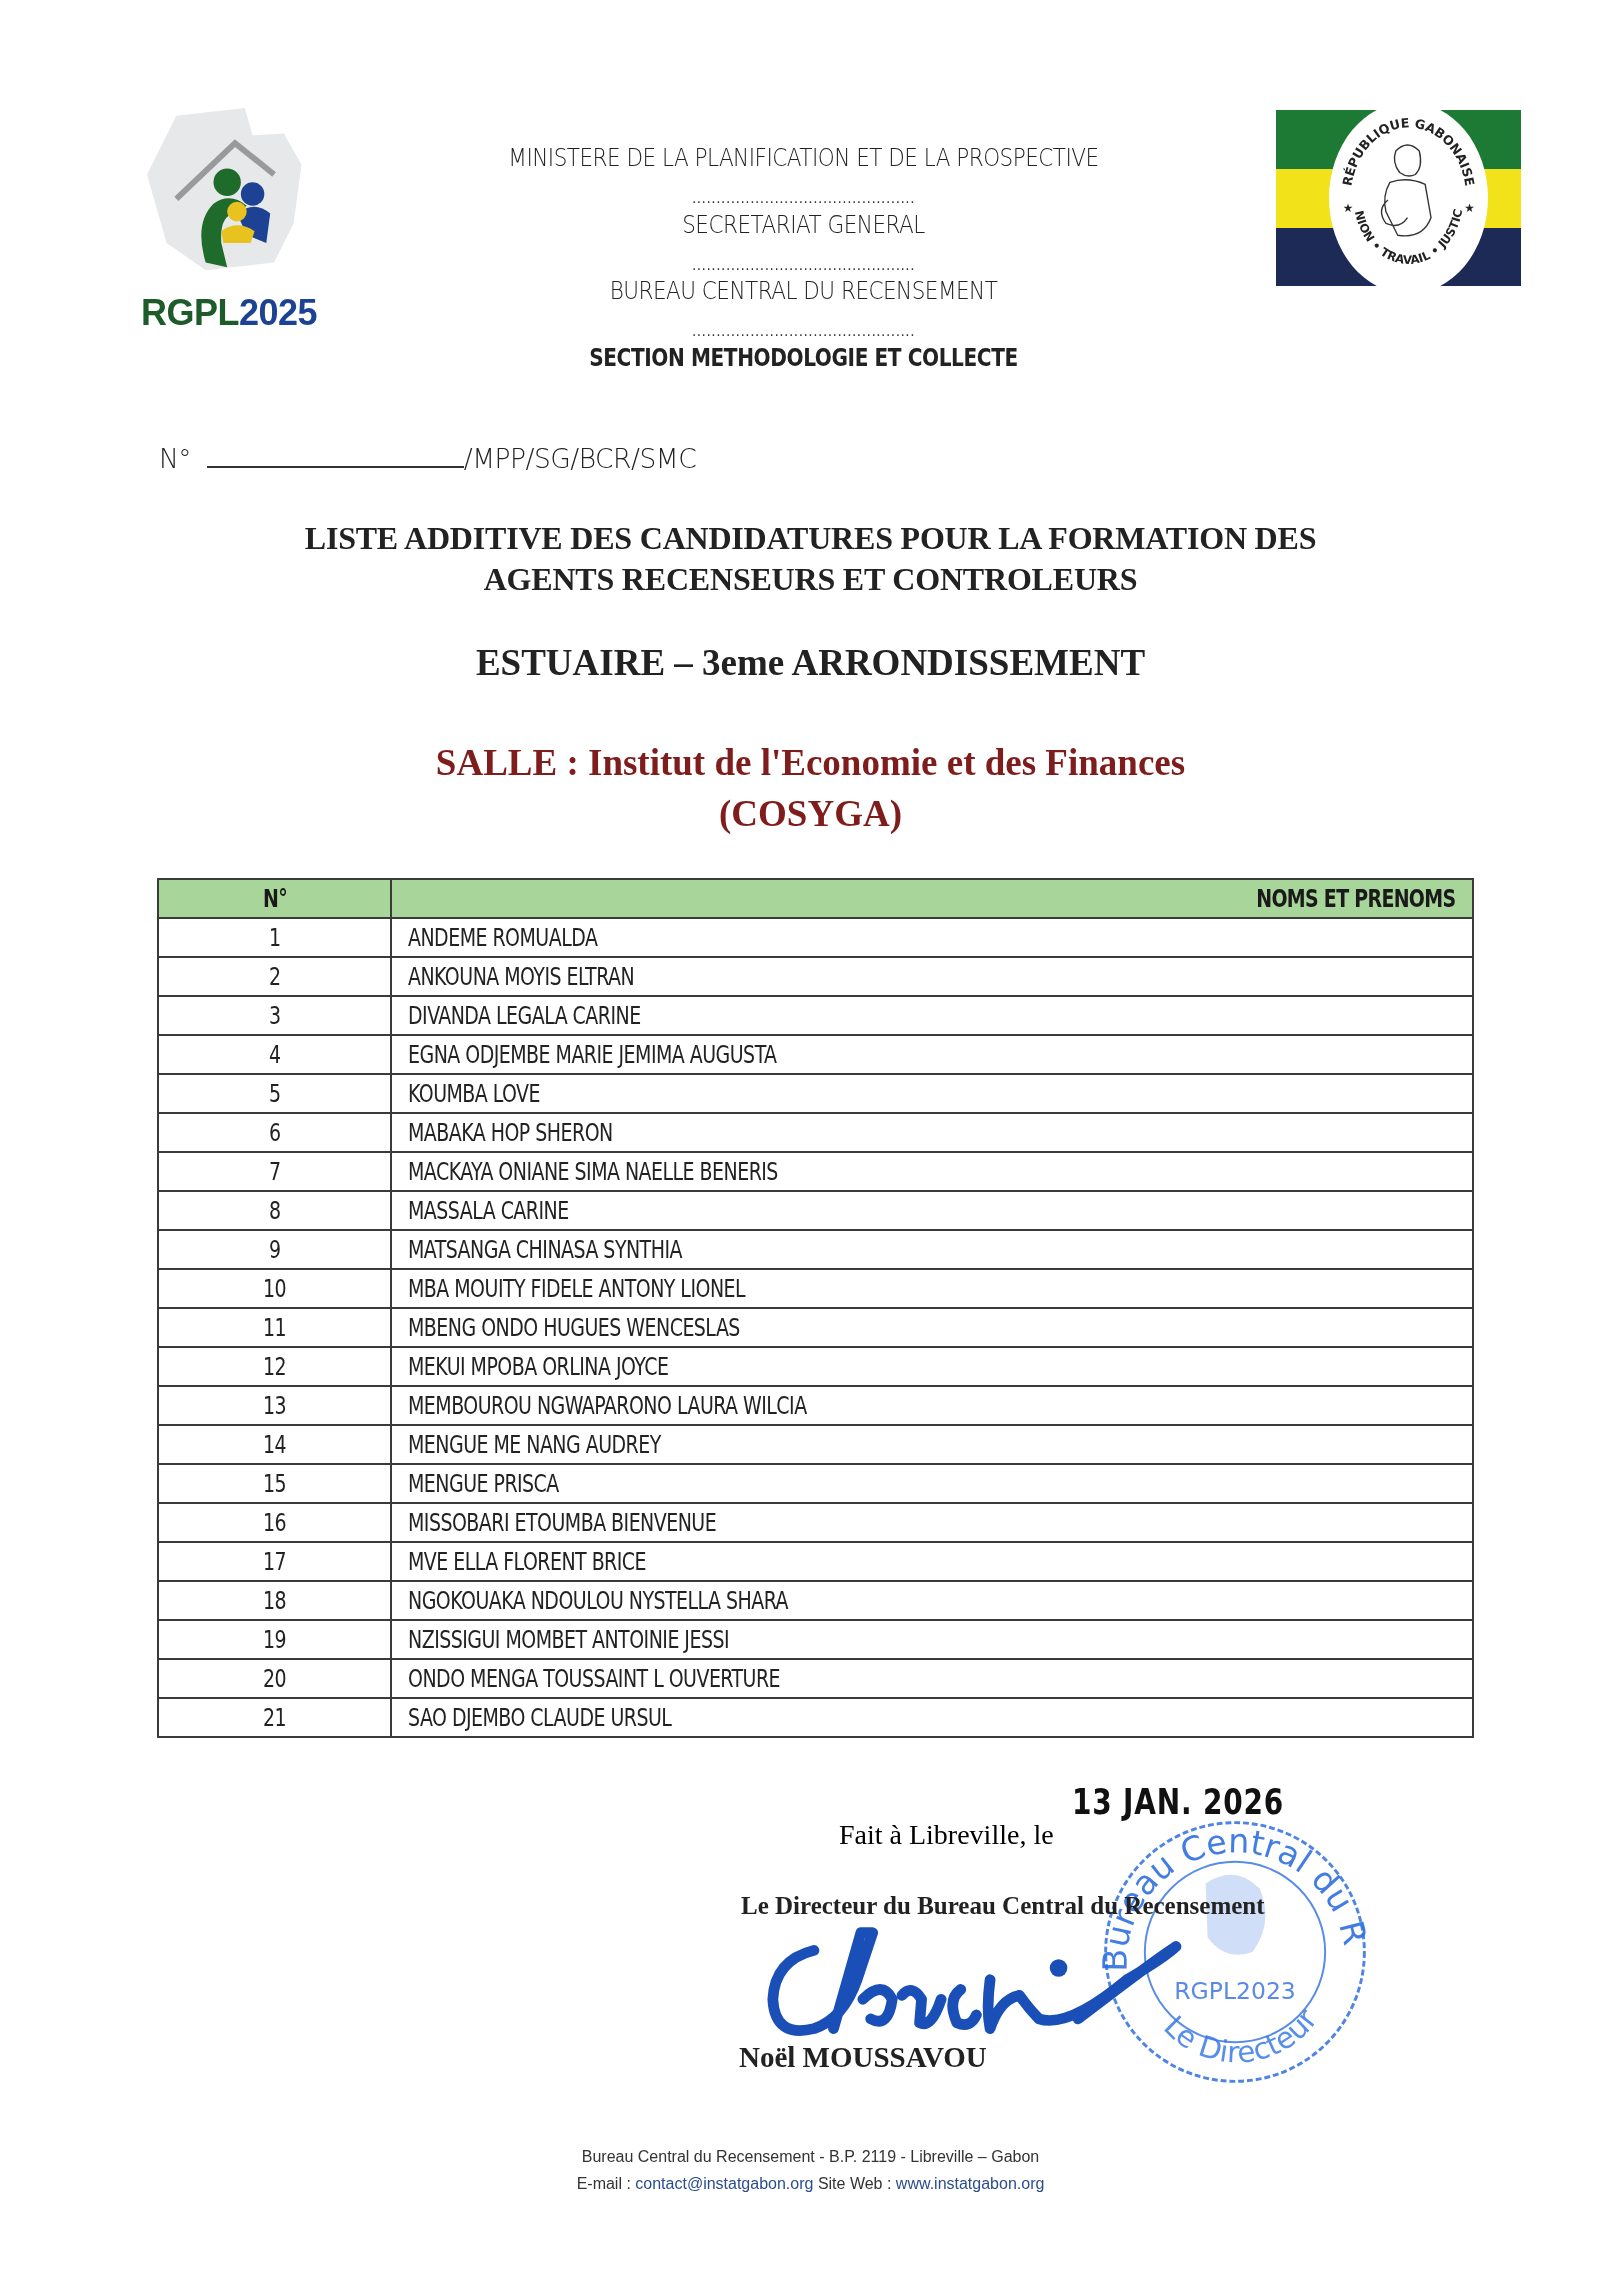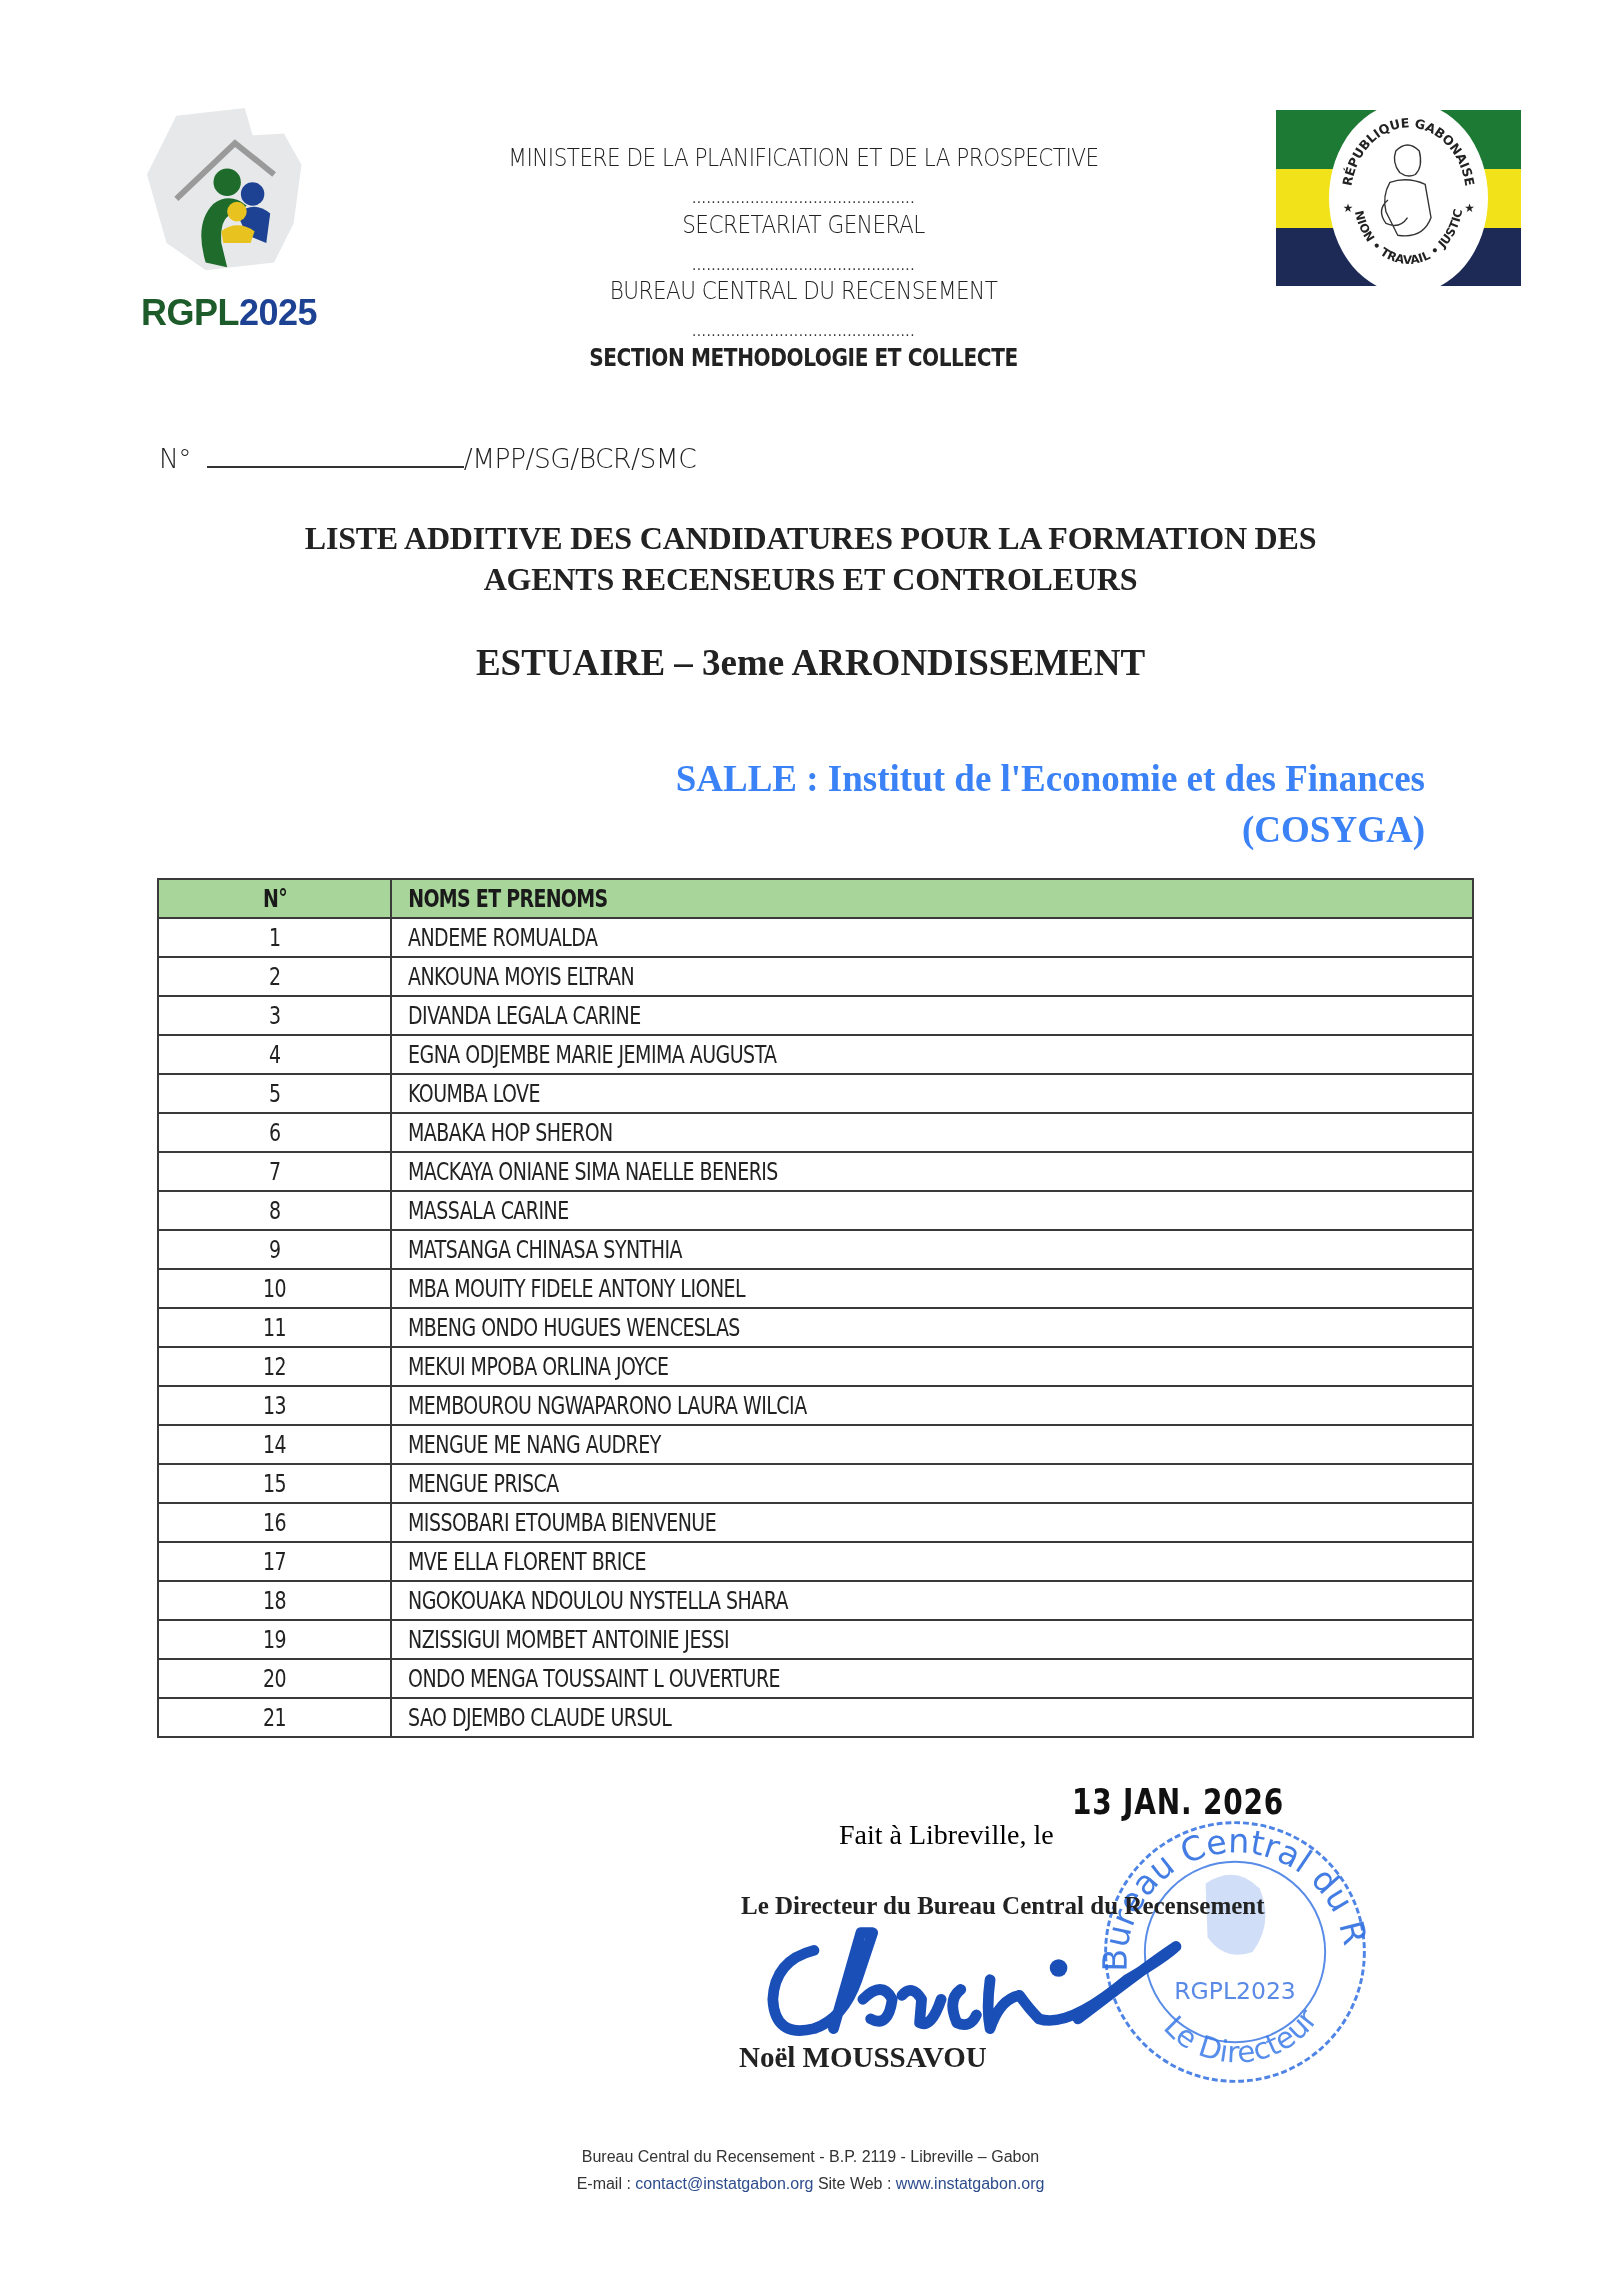--- a/index.html
+++ b/index.html
@@ -25,33 +25,33 @@
   .seal svg { width: 100%; height: 100%; }
 
   
   .ref { left: 159px; top: 443px; font-family: "DejaVu Sans", sans-serif; font-size: 26.5px; font-weight: 300; color: #222; display: flex; align-items: flex-end; letter-spacing: -0.5px; }
   .ref .blank { display: inline-block; width: 257px; border-bottom: 2px solid #333; margin: 0 0 5.9px 15.7px; height: 2px; }
 
   
   .title { left: 196px; width: 1229px; text-align: center; font-family: "Liberation Serif", serif; font-weight: bold; color: #222; }
   .t1 { top: 518px; font-size: 32px; line-height: 41px; letter-spacing: -0.2px; }
   .t2 { top: 641px; font-size: 37px; }
-  .salle { top: 753px; font-size: 37px; line-height: 51px; color: #3b82f6; text-align: right; }
+  .salle { top: 737px; font-size: 37px; line-height: 51px; color: #7f1d1d; }
 
   
   .tbl { left: 157px; top: 878px; width: 1317px; border-collapse: collapse; font-family: "DejaVu Sans Condensed", "DejaVu Sans", sans-serif; }
   .tbl th, .tbl td { border: 2px solid #3a3a3a; height: 37px; padding: 0; }
   .tbl th { background: #a8d69a; font-weight: bold; font-size: 24.5px; letter-spacing: -0.8px; }
   .tbl th span, .tbl td span { display: inline-block; transform: scaleX(0.86); }
   .tbl th.c1 span, .tbl td.c1 span { transform-origin: center; }
   .tbl td.c2 span { transform-origin: left center; }
   .tbl td { font-size: 24.5px; letter-spacing: -0.6px; color: #222; }
   .tbl .c1 { width: 231px; text-align: center; }
   .tbl .c2 { text-align: left; padding-left: 16px; }
-  .tbl th.c2 { text-align: left; padding-left: 0; }
+  .tbl th.c2 { text-align: right; padding-left: 0; }
 
   
   .date-stamp { left: 1072px; top: 1782px; font-family: "DejaVu Sans", sans-serif; font-weight: bold; font-size: 35px; color: #111; letter-spacing: 1px; transform: scaleX(0.8); transform-origin: left; }
   .fait { left: 839px; top: 1819px; font-family: "Liberation Serif", serif; font-size: 28px; color: #000000; }
   .directeur { left: 741px; top: 1892px; font-family: "Liberation Serif", serif; font-weight: bold; font-size: 25px; color: #222; white-space: nowrap; }
   .signataire { left: 739px; top: 2041px; font-family: "Liberation Serif", serif; font-weight: bold; font-size: 29px; color: #222; text-align: right; }
   .stamp { left: 1088px; top: 1805px; width: 294px; height: 294px; }
   .signature { left: 755px; top: 1921px; width: 431px; height: 137px; }
 
   

